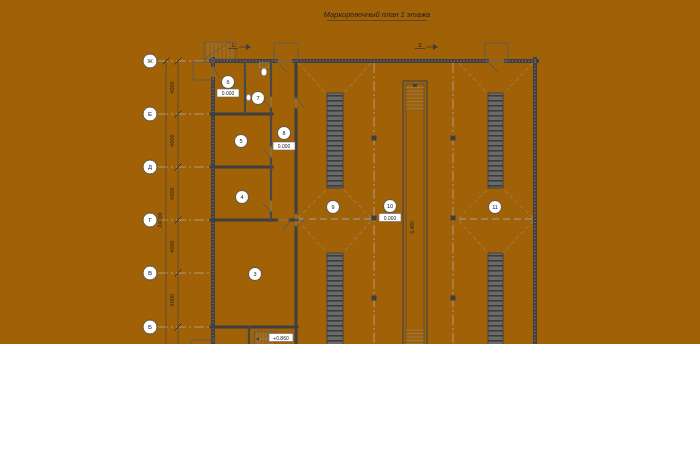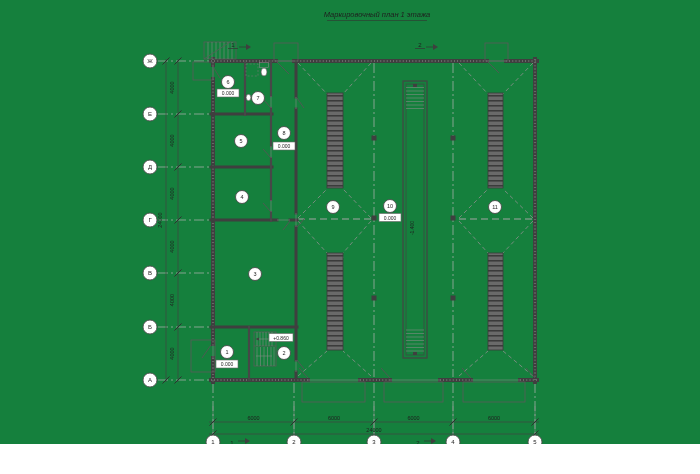--- a/index.html
+++ b/index.html
@@ -1,16 +1,16 @@
 <!DOCTYPE html>
 <html><head>
 <meta charset="utf-8">
 <style>
   html,body{margin:0;padding:0;background:#ffffff;}
-  .page{width:700px;height:444px;position:relative;background:#15803d;overflow:hidden;}
+  .page{width:700px;height:344px;position:relative;background:#a16207;overflow:hidden;}
   svg{display:block;}
   text{font-family:"Liberation Sans",sans-serif;fill:#1f1f1f;}
   .t5{font-size:5px;} .t55{font-size:5.5px;} .t6{font-size:6px;}
   .title-t{font-size:7.5px;font-style:italic;}
   .wm{font-size:9px;fill:#dadada;}
   .cl{stroke:#b5b5b5;stroke-width:0.7;stroke-dasharray:10 3 2 3;fill:none;}
   .env{stroke:#8f8f8f;stroke-width:0.8;stroke-dasharray:4 3;fill:none;}
   .envmid{stroke:#a3a3a3;stroke-width:1.1;stroke-dasharray:7 4;fill:none;}
   .w4{stroke:#3f3f3f;stroke-width:4;fill:none;stroke-linecap:square;}
   .wtex{stroke:#8a8a8a;stroke-width:2.2;fill:none;stroke-dasharray:0.8 2.4;opacity:.7;}

